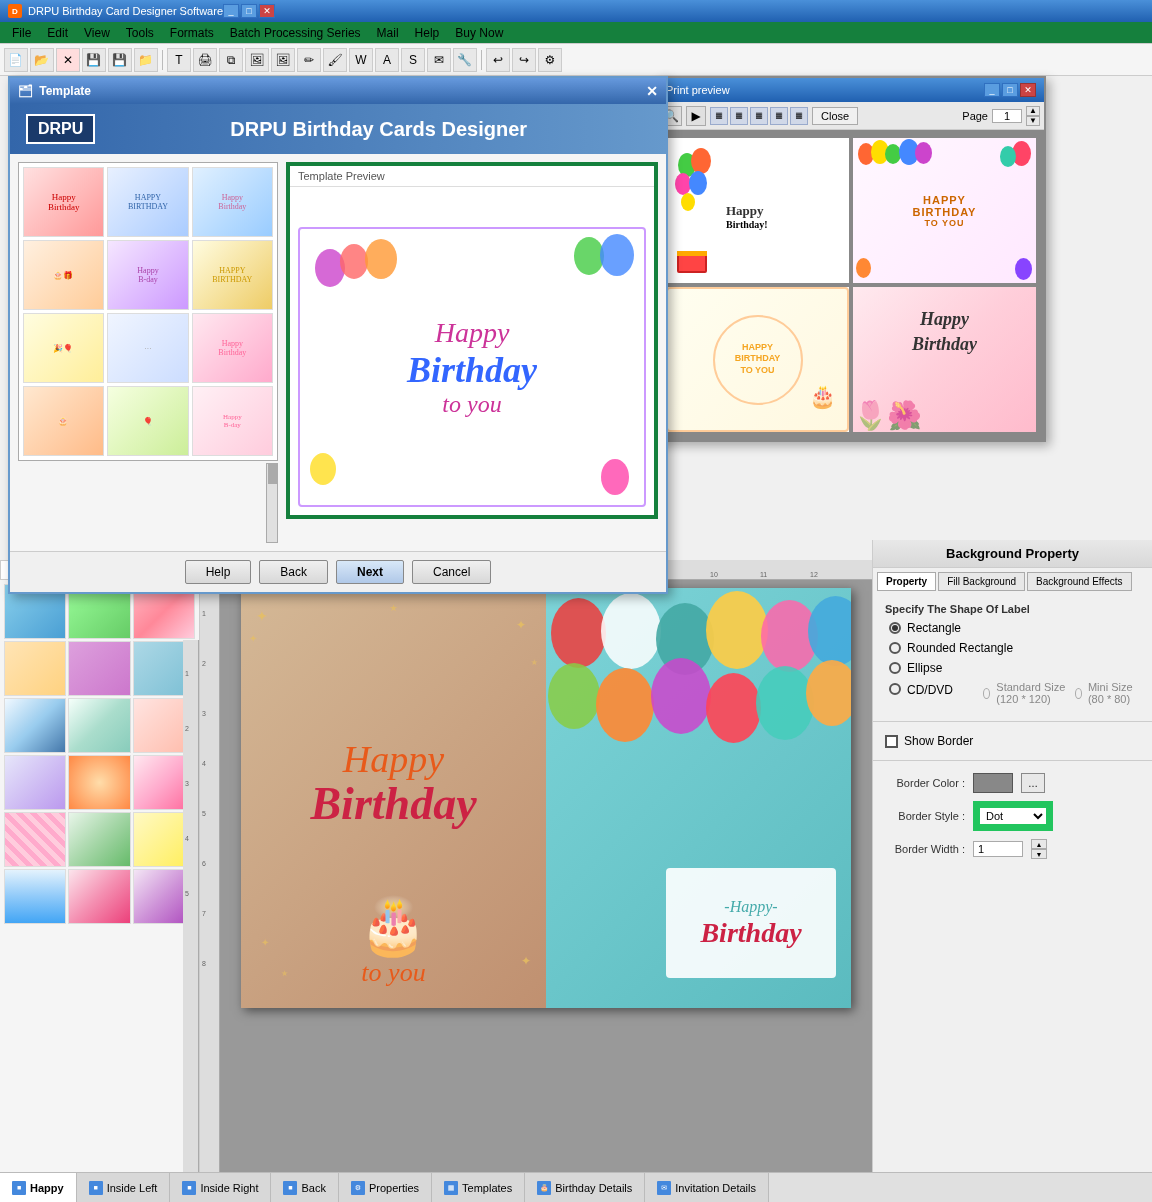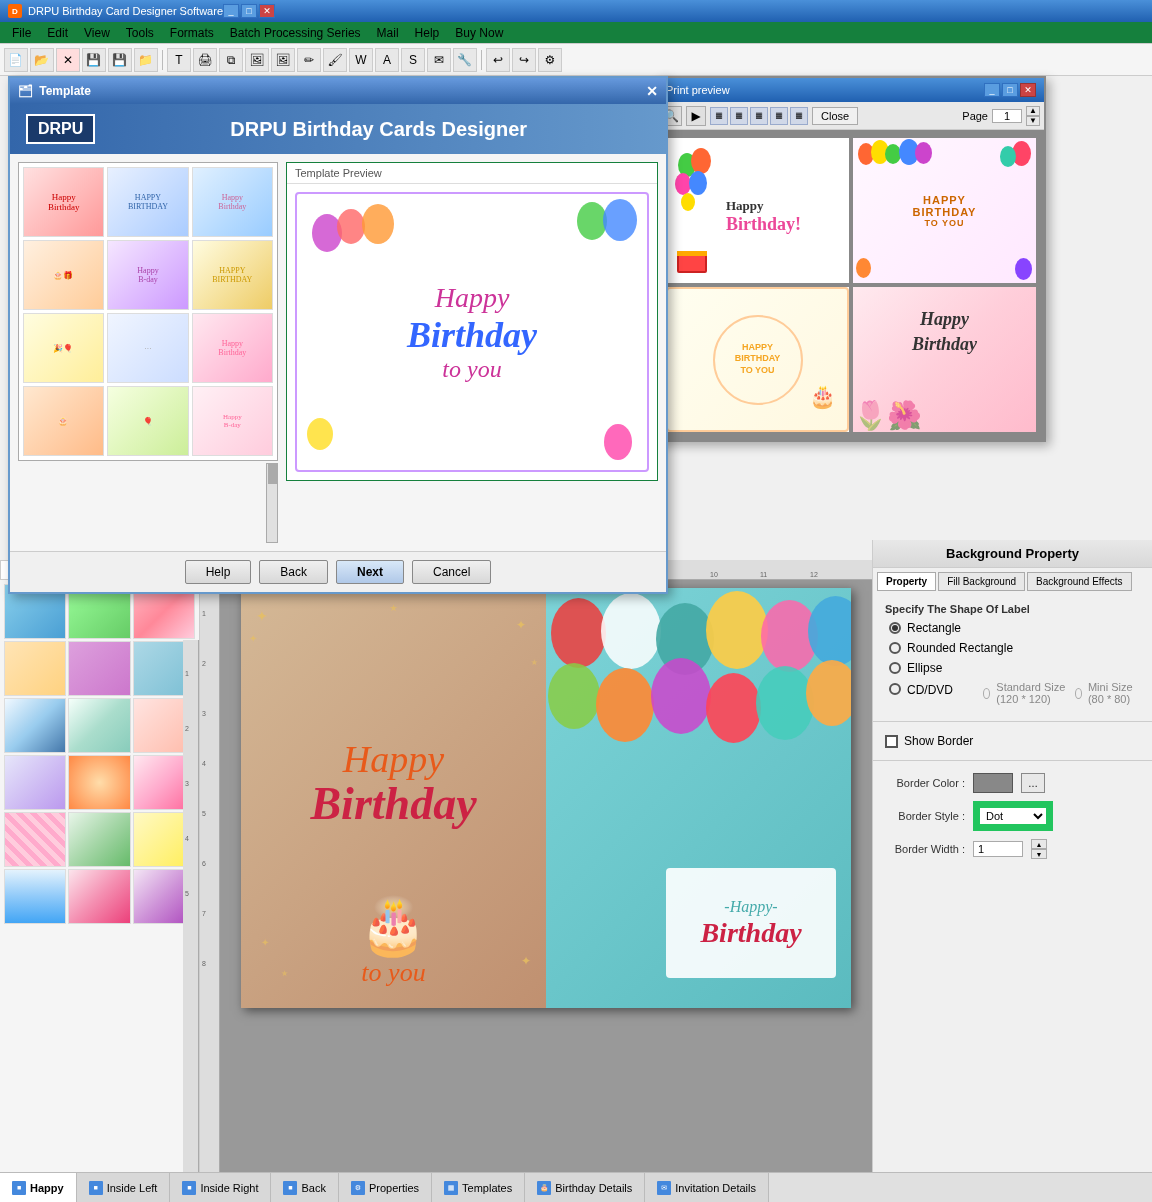--- a/index.html
+++ b/index.html
@@ -42,21 +42,21 @@
     .template-thumb:nth-child(3) { background: linear-gradient(135deg, #e0f0ff, #99ccff); }
     .template-thumb:nth-child(4) { background: linear-gradient(135deg, #fff0e0, #ffcc99); }
     .template-thumb:nth-child(5) { background: linear-gradient(135deg, #f5e6ff, #cc99ff); }
     .template-thumb:nth-child(6) { background: linear-gradient(135deg, #fffce0, #eecc66); }
     .template-thumb:nth-child(7) { background: linear-gradient(135deg, #fffde0, #ffee99); }
     .template-thumb:nth-child(8) { background: linear-gradient(135deg, #f0f5ff, #ccddff); }
     .template-thumb:nth-child(9) { background: linear-gradient(135deg, #ffe8f0, #ffaacc); }
     .template-thumb:nth-child(10) { background: linear-gradient(135deg, #ffe8d0, #ffbb88); }
     .template-thumb:nth-child(11) { background: linear-gradient(135deg, #f5ffe0, #ccee99); }
     .template-thumb:nth-child(12) { background: linear-gradient(135deg, #fff0f5, #ffccdd); }
-    .template-preview-area { flex: 1; border: 1px solid #15803d; background: white; display: flex; flex-direction: column; }
+    .template-preview-area { flex: 1; border: 4px solid #15803d; background: white; display: flex; flex-direction: column; gap: 32px; }
     .preview-label { font-size: 11px; color: #555; padding: 4px 8px; border-bottom: 1px solid #ddd; }
     .preview-content { flex: 1; display: flex; align-items: center; justify-content: center; padding: 8px; }
     .preview-card { width: 100%; height: 280px; border: 2px solid #cc99ff; border-radius: 4px; background: white; display: flex; flex-direction: column; align-items: center; justify-content: center; position: relative; overflow: hidden; }
     .preview-card-text1 { font-family: 'Georgia', serif; font-size: 28px; color: #cc3399; font-style: italic; }
     .preview-card-text2 { font-family: 'Georgia', serif; font-size: 36px; color: #3366ff; font-style: italic; font-weight: bold; }
     .preview-card-text3 { font-family: 'Georgia', serif; font-size: 24px; color: #cc3399; font-style: italic; }
     .dialog-footer { display: flex; justify-content: center; gap: 8px; padding: 8px; border-top: 1px solid #ccc; background: #f0f0f0; }
     .dialog-btn { padding: 4px 20px; border: 1px solid #888; background: linear-gradient(to bottom, #f0f0f0, #d8d8d8); cursor: pointer; font-size: 12px; border-radius: 2px; }
 
     
@@ -320,21 +320,21 @@
               <div style="position:absolute;left:18px;top:5px;width:20px;height:26px;background:#ff6633;border-radius:50%;"></div>
               <div style="position:absolute;left:2px;top:30px;width:16px;height:22px;background:#ff44aa;border-radius:50%;"></div>
               <div style="position:absolute;left:16px;top:28px;width:18px;height:24px;background:#4488ff;border-radius:50%;"></div>
               <div style="position:absolute;left:8px;top:50px;width:14px;height:18px;background:#ffdd00;border-radius:50%;"></div>
 
               <div style="position:absolute;left:4px;bottom:15px;width:30px;height:22px;background:#ff4444;border:2px solid #cc2222;border-radius:2px;"></div>
               <div style="position:absolute;left:4px;bottom:32px;width:30px;height:5px;background:#ffaa00;"></div>
             </div>
             <div style="position:absolute;left:55px;top:50%;transform:translateY(-50%);">
               <div style="font-family:serif;font-size:13px;font-weight:bold;color:#333;">Happy</div>
-              <div style="font-family:serif;font-size:18px;font-weight:bold;color:#ec4899;">Birthday!</div>
+              <div style="font-family:serif;font-size:10px;font-weight:bold;color:#000000;">Birthday!</div>
             </div>
           </div>
         </div>
       </div>
 
       <div class="preview-card-item" style="background:linear-gradient(135deg,#fff8ff,#ffe8ff);min-height:145px;">
         <div style="width:100%;height:145px;position:relative;overflow:hidden;">
 
           <div style="position:absolute;top:5px;left:5px;width:16px;height:22px;background:#ff6633;border-radius:50%;"></div>
           <div style="position:absolute;top:2px;left:18px;width:18px;height:24px;background:#ffdd00;border-radius:50%;"></div>

